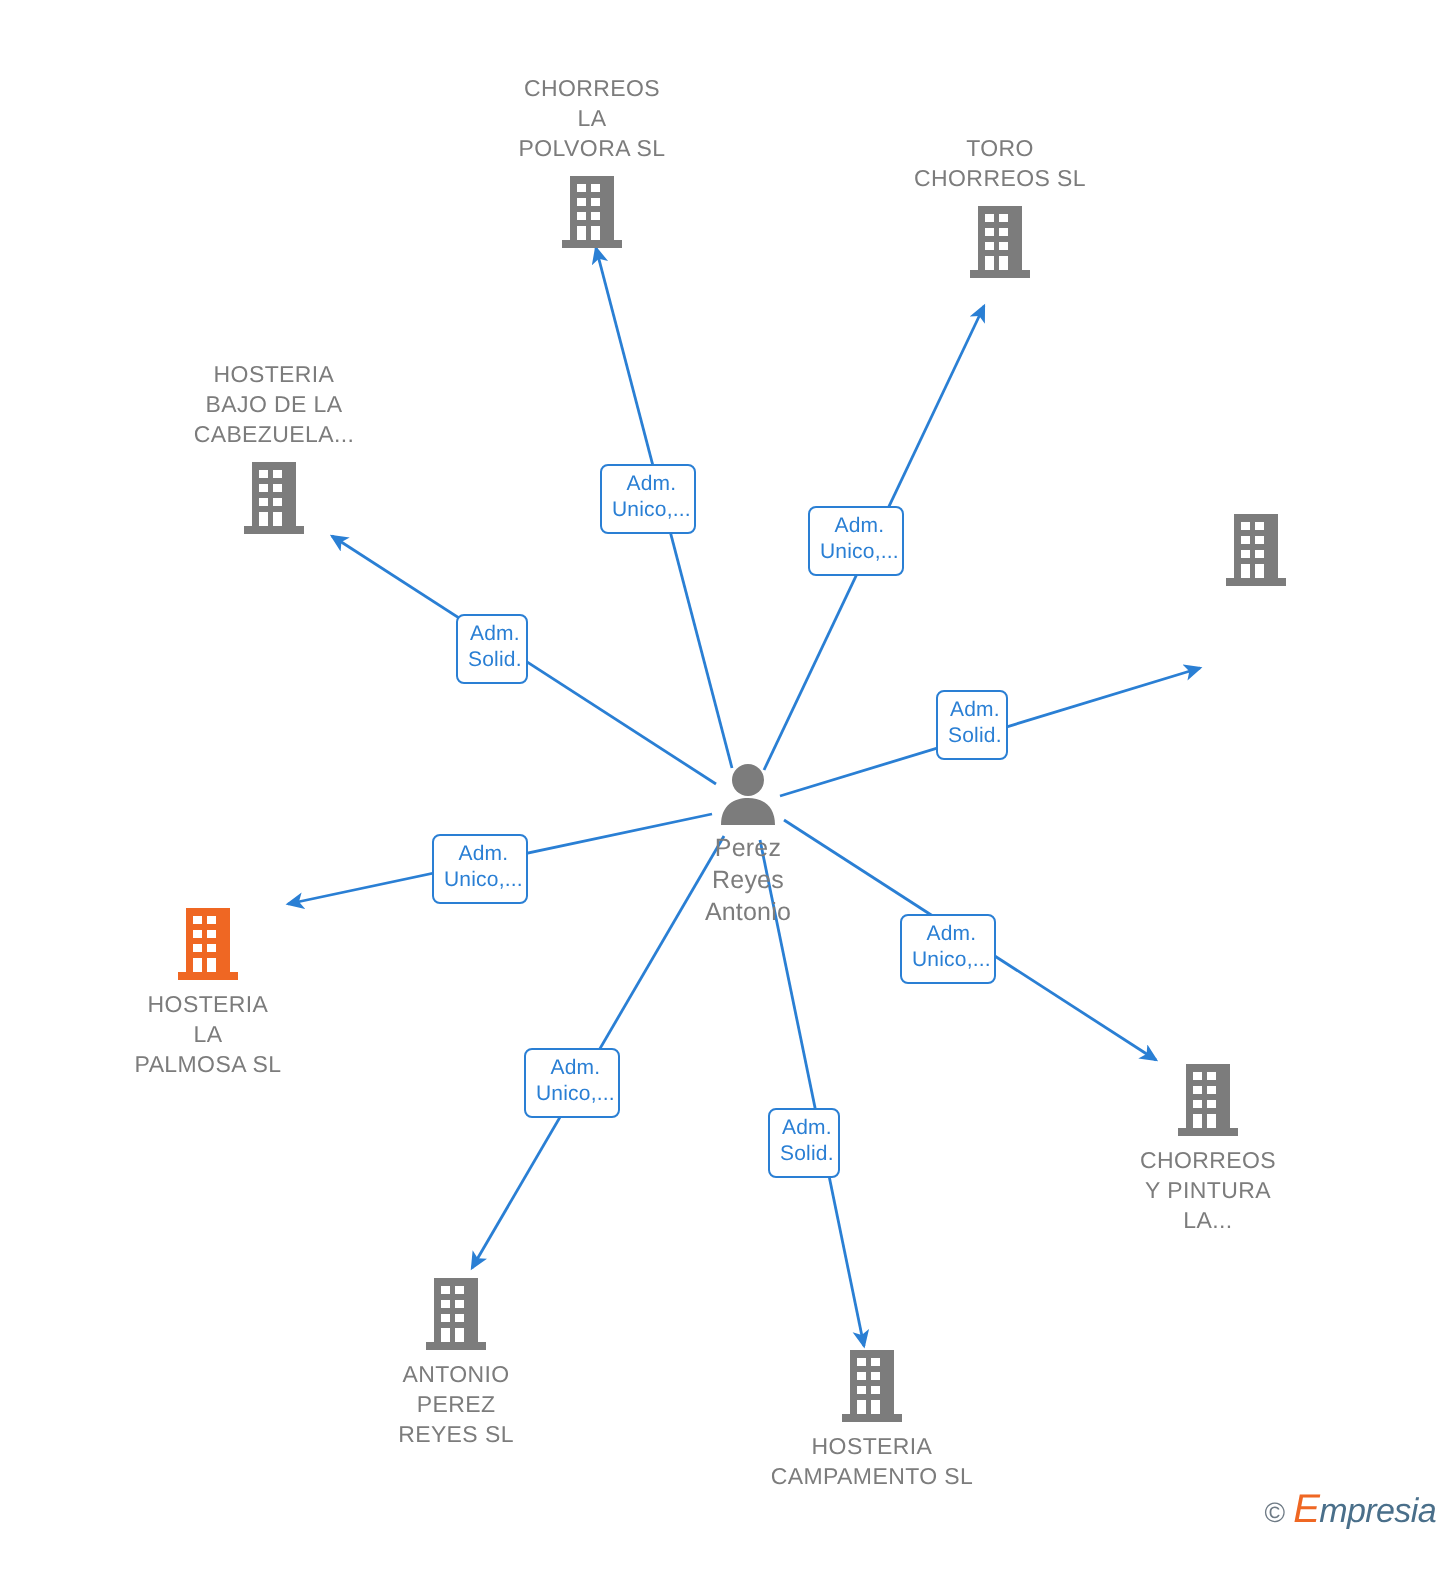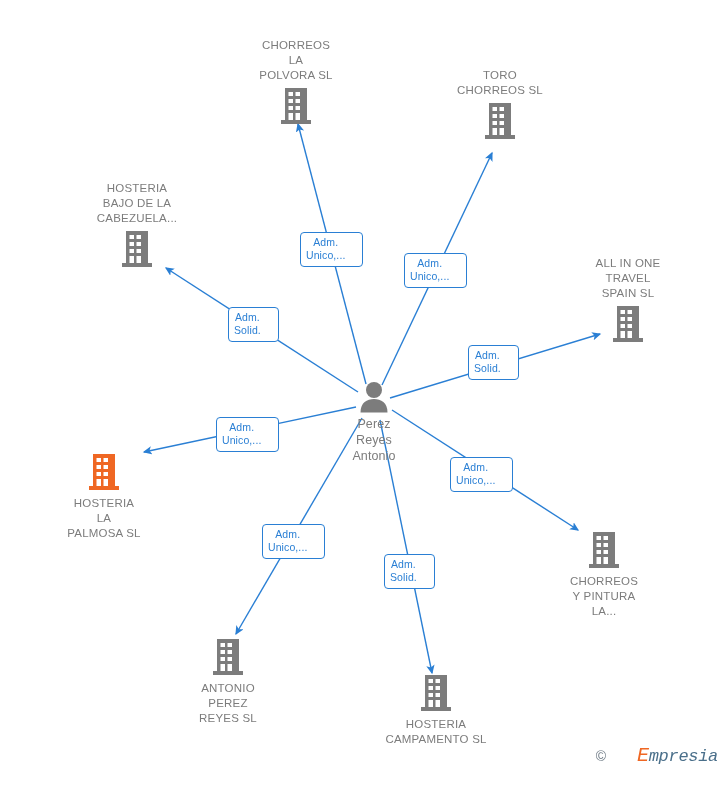--- a/index.html
+++ b/index.html
@@ -61,44 +61,43 @@
   .edge-label {
     position: absolute;
     box-sizing: border-box;
     border: 1px solid #4a90d9;
     border-radius: 4px;
     background: #ffffff;
     color: #4a90d9;
     font-size: 10.5px;
     line-height: 13px;
     text-align: center;
-    padding: 3px 17px 4px 5px;
+    padding: 3px 2px 4px 5px;
     white-space: pre-line;
     letter-spacing: 0.1px;
   }
   #watermark {
     position: absolute;
     right: 10px;
     bottom: 6px;
     display: flex;
     align-items: center;
     gap: 4px;
     font-size: 15px;
   }
   #watermark .copy {
     color: #6e7a85;
     font-size: 14px;
   }
   #watermark .brand {
-    font-family: Liberation Mono, monospace;
+    font-family: Liberation Sans, sans-serif;
     font-style: italic;
     font-size: 17px;
     color: #4a6f8a;
     letter-spacing: -0.3px;
-    margin-left: 27px;
   }
   #watermark .brand .cap {
     color: #ef6723;
     font-size: 20px;
   }
 </style>
 </head>
 <body>
 
 <div id="canvas">
@@ -166,23 +165,20 @@
             <rect x="16.5" y="5" width="4.5" height="4" fill="#ffffff"></rect>
             <rect x="9.5" y="12" width="4.5" height="4" fill="#ffffff"></rect>
             <rect x="16.5" y="12" width="4.5" height="4" fill="#ffffff"></rect>
             <rect x="9.5" y="19" width="4.5" height="4" fill="#ffffff"></rect>
             <rect x="16.5" y="19" width="4.5" height="4" fill="#ffffff"></rect>
             <rect x="9.5" y="26" width="4.5" height="7" fill="#ffffff"></rect>
             <rect x="16.5" y="26" width="4.5" height="7" fill="#ffffff"></rect>
           </svg></span>
       </div>
       <div class="node label-top" style="left: 628px; top: 256px;">
-        <span class="caption">ALL IN ONE
-TRAVEL
-SPAIN SL</span>
         <span class="glyph"><svg width="34" height="38" viewBox="0 0 34 38" xmlns="http://www.w3.org/2000/svg">
             <rect x="6" y="1" width="22" height="32" fill="#7c7c7c"></rect>
             <rect x="2" y="33" width="30" height="4" fill="#7c7c7c"></rect>
             <rect x="9.5" y="5" width="4.5" height="4" fill="#ffffff"></rect>
             <rect x="16.5" y="5" width="4.5" height="4" fill="#ffffff"></rect>
             <rect x="9.5" y="12" width="4.5" height="4" fill="#ffffff"></rect>
             <rect x="16.5" y="12" width="4.5" height="4" fill="#ffffff"></rect>
             <rect x="9.5" y="19" width="4.5" height="4" fill="#ffffff"></rect>
             <rect x="16.5" y="19" width="4.5" height="4" fill="#ffffff"></rect>
             <rect x="9.5" y="26" width="4.5" height="7" fill="#ffffff"></rect>

